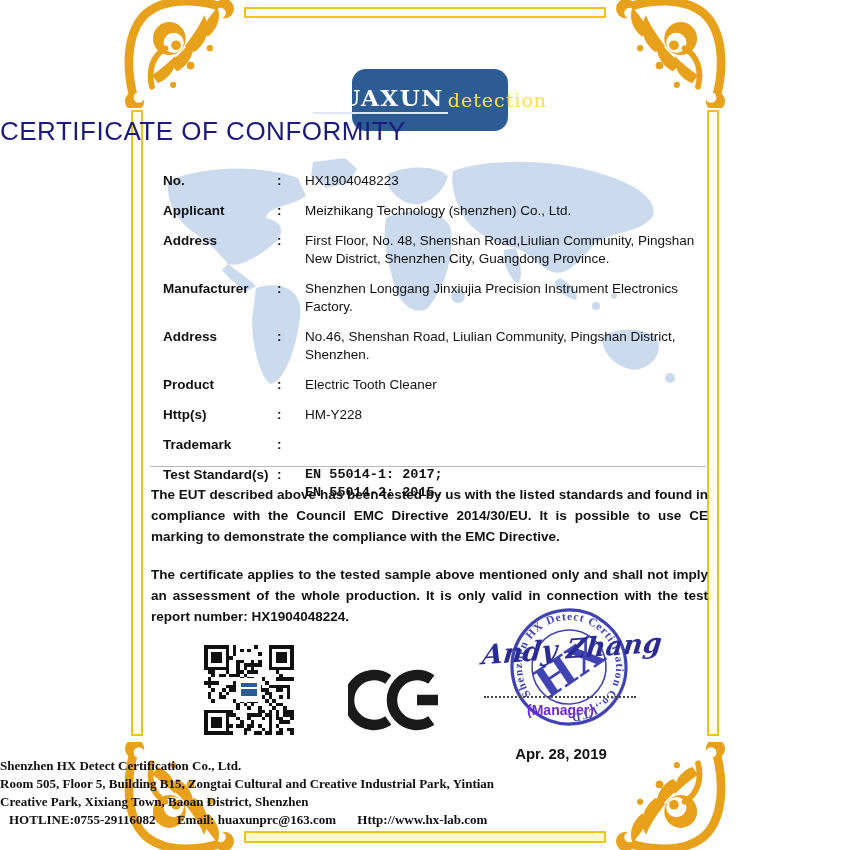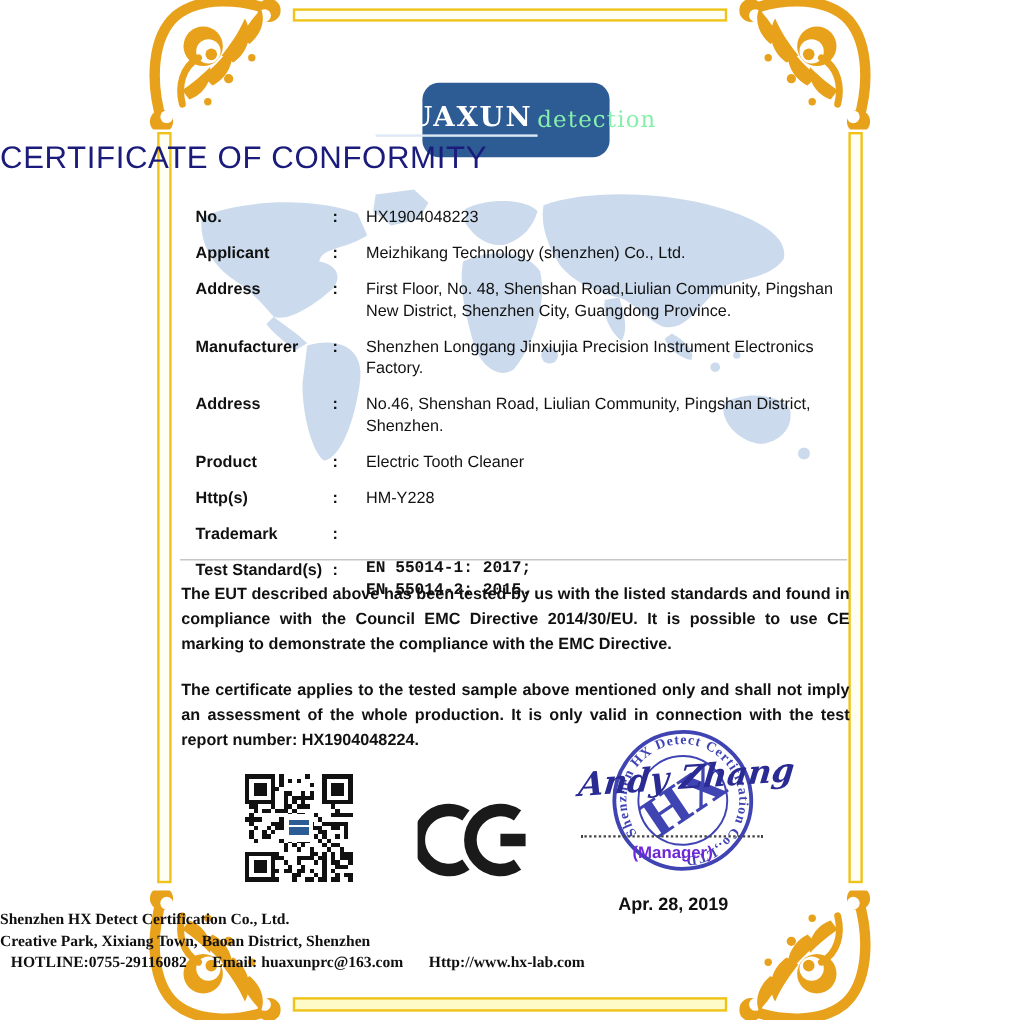--- a/index.html
+++ b/index.html
@@ -20,21 +20,21 @@
   #c-br{left:616px;top:742px;transform:scale(-1,-1);}
 
   
   #map{position:absolute;left:148px;top:156px;width:560px;height:330px;opacity:.95;}
 
   
   #logo{position:absolute;left:352px;top:37px;width:156px;height:62px;background:var(--logo-blue);
         border-radius:14px;display:flex;flex-direction:row;align-items:center;justify-content:center;margin-top:32px;}
   #logo-name{font-family:"DejaVu Serif",serif;font-weight:bold;font-size:23px;color:#fff;
              letter-spacing:1.5px;line-height:24px;border-bottom:2px solid #dce8f6;padding:0 4px 2px 4px;}
-  #logo-sub{font-family:"DejaVu Serif",serif;font-size:19px;color:#86efac;line-height:23px;letter-spacing:1px;}
+  #logo-sub{font-family:"DejaVu Serif",serif;font-size:19px;color:#fde047;line-height:23px;letter-spacing:1px;}
 
   
   #title{position:absolute;left:0;top:116px;width:850px;text-align:left;
          font-size:26px;color:var(--navy);letter-spacing:.5px;}
 
   
   #fields{position:absolute;left:163px;top:172px;width:545px;}
   .field-row{display:flex;margin-bottom:12px;font-size:13.5px;line-height:18px;}
   .f-label{width:114px;font-weight:bold;flex:none;}
   .f-colon{width:28px;font-weight:bold;flex:none;}
@@ -407,20 +407,21 @@
     <text x="81" y="96" text-anchor="middle" font-family="DejaVu Serif,serif" font-size="42" font-weight="bold" fill="var(--stamp)" transform="rotate(-28 81 81)">HX</text>
   </svg>
 
   <div id="signature">Andy Zhang</div>
   <div id="sig-dotted"></div>
   <div id="manager">(Manager)</div>
   <div id="stamp-date">Apr. 28, 2019</div>
 
   <div id="footer">
     <div>Shenzhen HX Detect Certification Co., Ltd.</div>
+    <div>Room 505, Floor 5, Building B15, Zongtai Cultural and Creative Industrial Park, Yintian</div>
     <div>Creative Park, Xixiang Town, Baoan District, Shenzhen</div>
     <div class="contact">
       <span>HOTLINE:0755-29116082</span>
       <span>Email: huaxunprc@163.com</span>
       <span>Http://www.hx-lab.com</span>
     </div>
   </div>
 
 </div>
 

